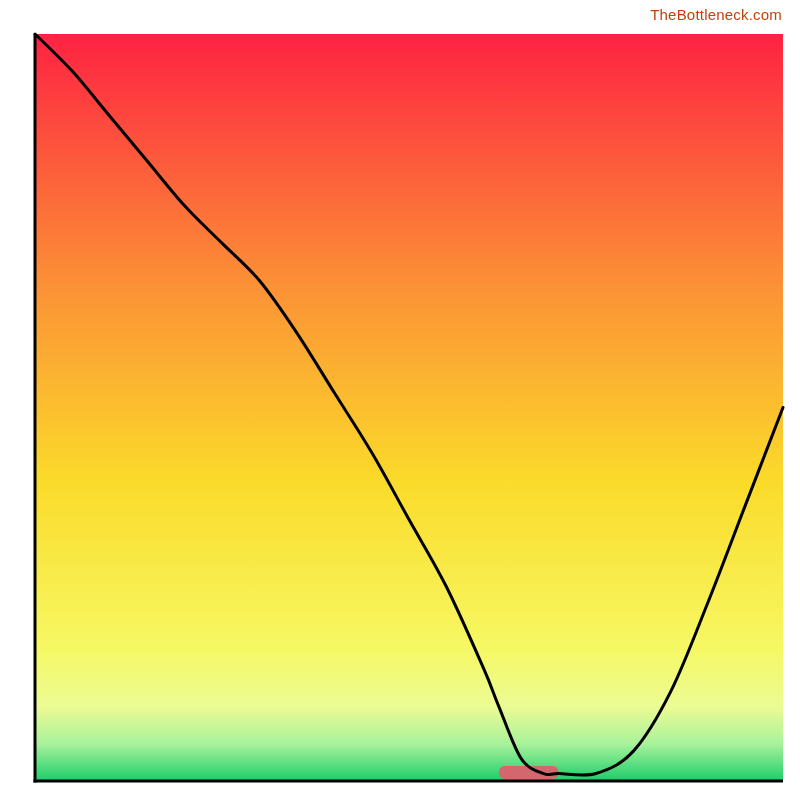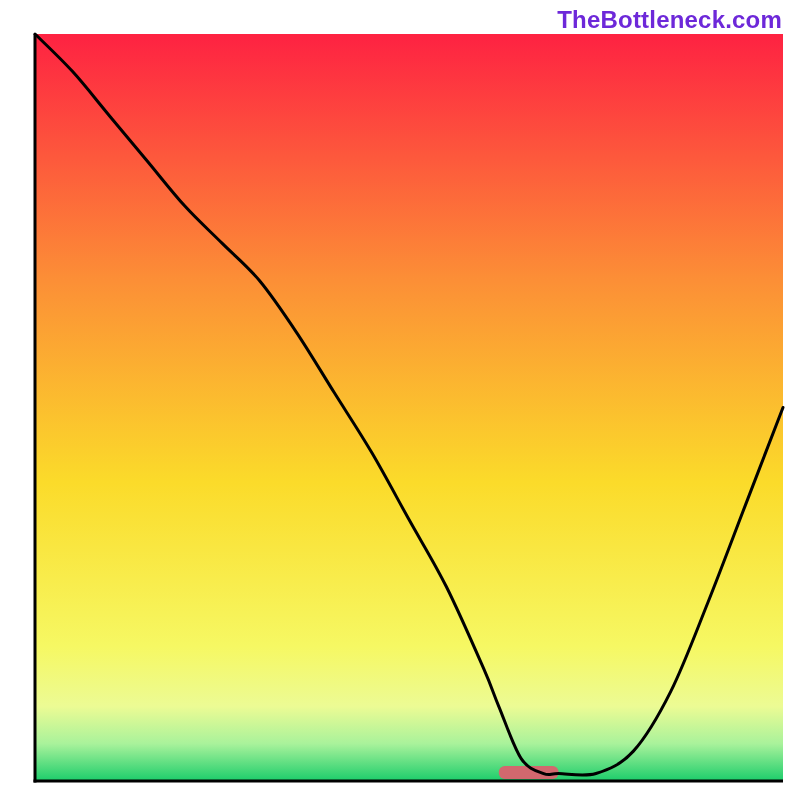--- a/index.html
+++ b/index.html
@@ -13,23 +13,23 @@
   }
   .container {
     position: relative;
     width: 800px;
     height: 800px;
   }
   .watermark {
     position: absolute;
     top: 6px;
     right: 18px;
-    color: #6d28d9;
-    font-size: 24px;
-    font-weight: 700;
+    color: #c2410c;
+    font-size: 15px;
+    font-weight: 400;
     letter-spacing: 0.2px;
     z-index: 10;
   }
   svg.chart {
     position: absolute;
     top: 0;
     left: 0;
   }
 </style>
 </head>

